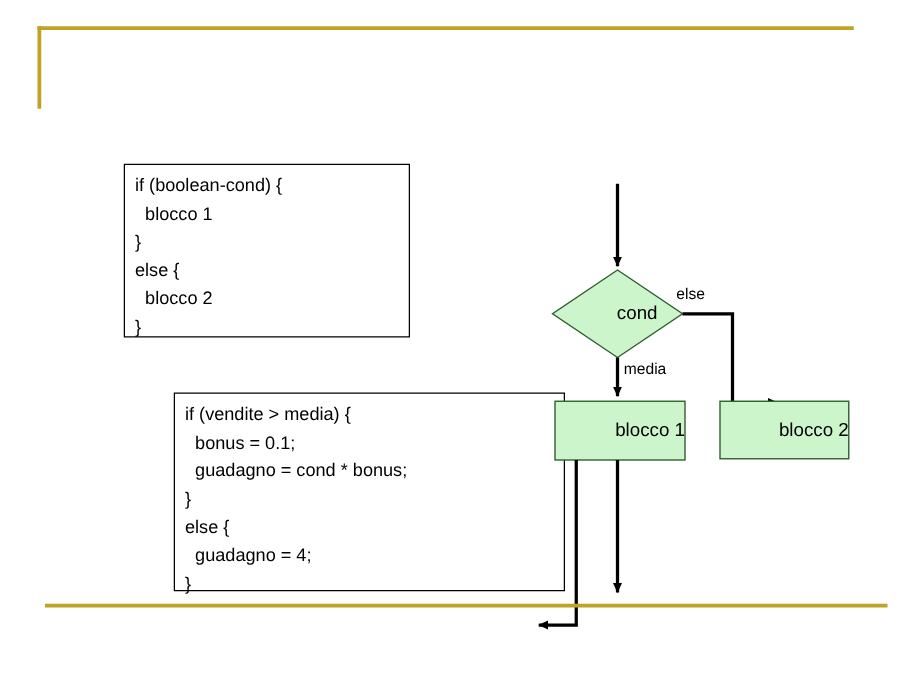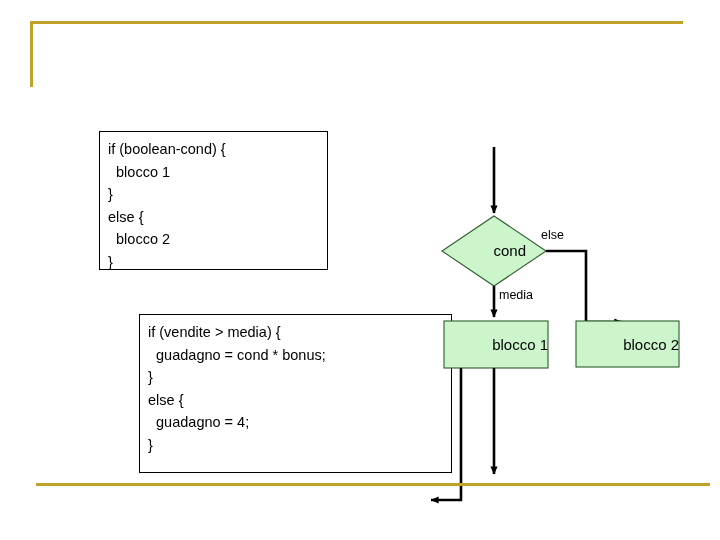--- a/index.html
+++ b/index.html
@@ -113,20 +113,21 @@
     <div class="code-line"><span class="kw">if</span><span> (boolean-cond) {</span></div>
     <div class="code-line"><span class="kw"></span><span>  blocco 1</span></div>
     <div class="code-line"><span class="kw"></span><span>}</span></div>
     <div class="code-line"><span class="kw">else</span><span> {</span></div>
     <div class="code-line"><span class="kw"></span><span>  blocco 2</span></div>
     <div class="code-line"><span class="kw"></span><span>}</span></div>
   </div>
 
   <div class="code-box" id="code-box-2">
     <div class="code-line"><span class="kw">if</span><span> (vendite &gt; media) {</span></div>
+    <div class="code-line"><span class="kw"></span><span>  bonus = 0.1;</span></div>
     <div class="code-line"><span class="kw"></span><span>  guadagno = cond * bonus;</span></div>
     <div class="code-line"><span class="kw"></span><span>}</span></div>
     <div class="code-line"><span class="kw">else</span><span> {</span></div>
     <div class="code-line"><span class="kw"></span><span>  guadagno = 4;</span></div>
     <div class="code-line"><span class="kw"></span><span>}</span></div>
   </div>
 
   <svg id="flowchart" viewBox="0 0 720 540">
     <defs>
       <marker id="ah" markerWidth="9" markerHeight="9" refX="7.6" refY="4" orient="auto" markerUnits="userSpaceOnUse">

